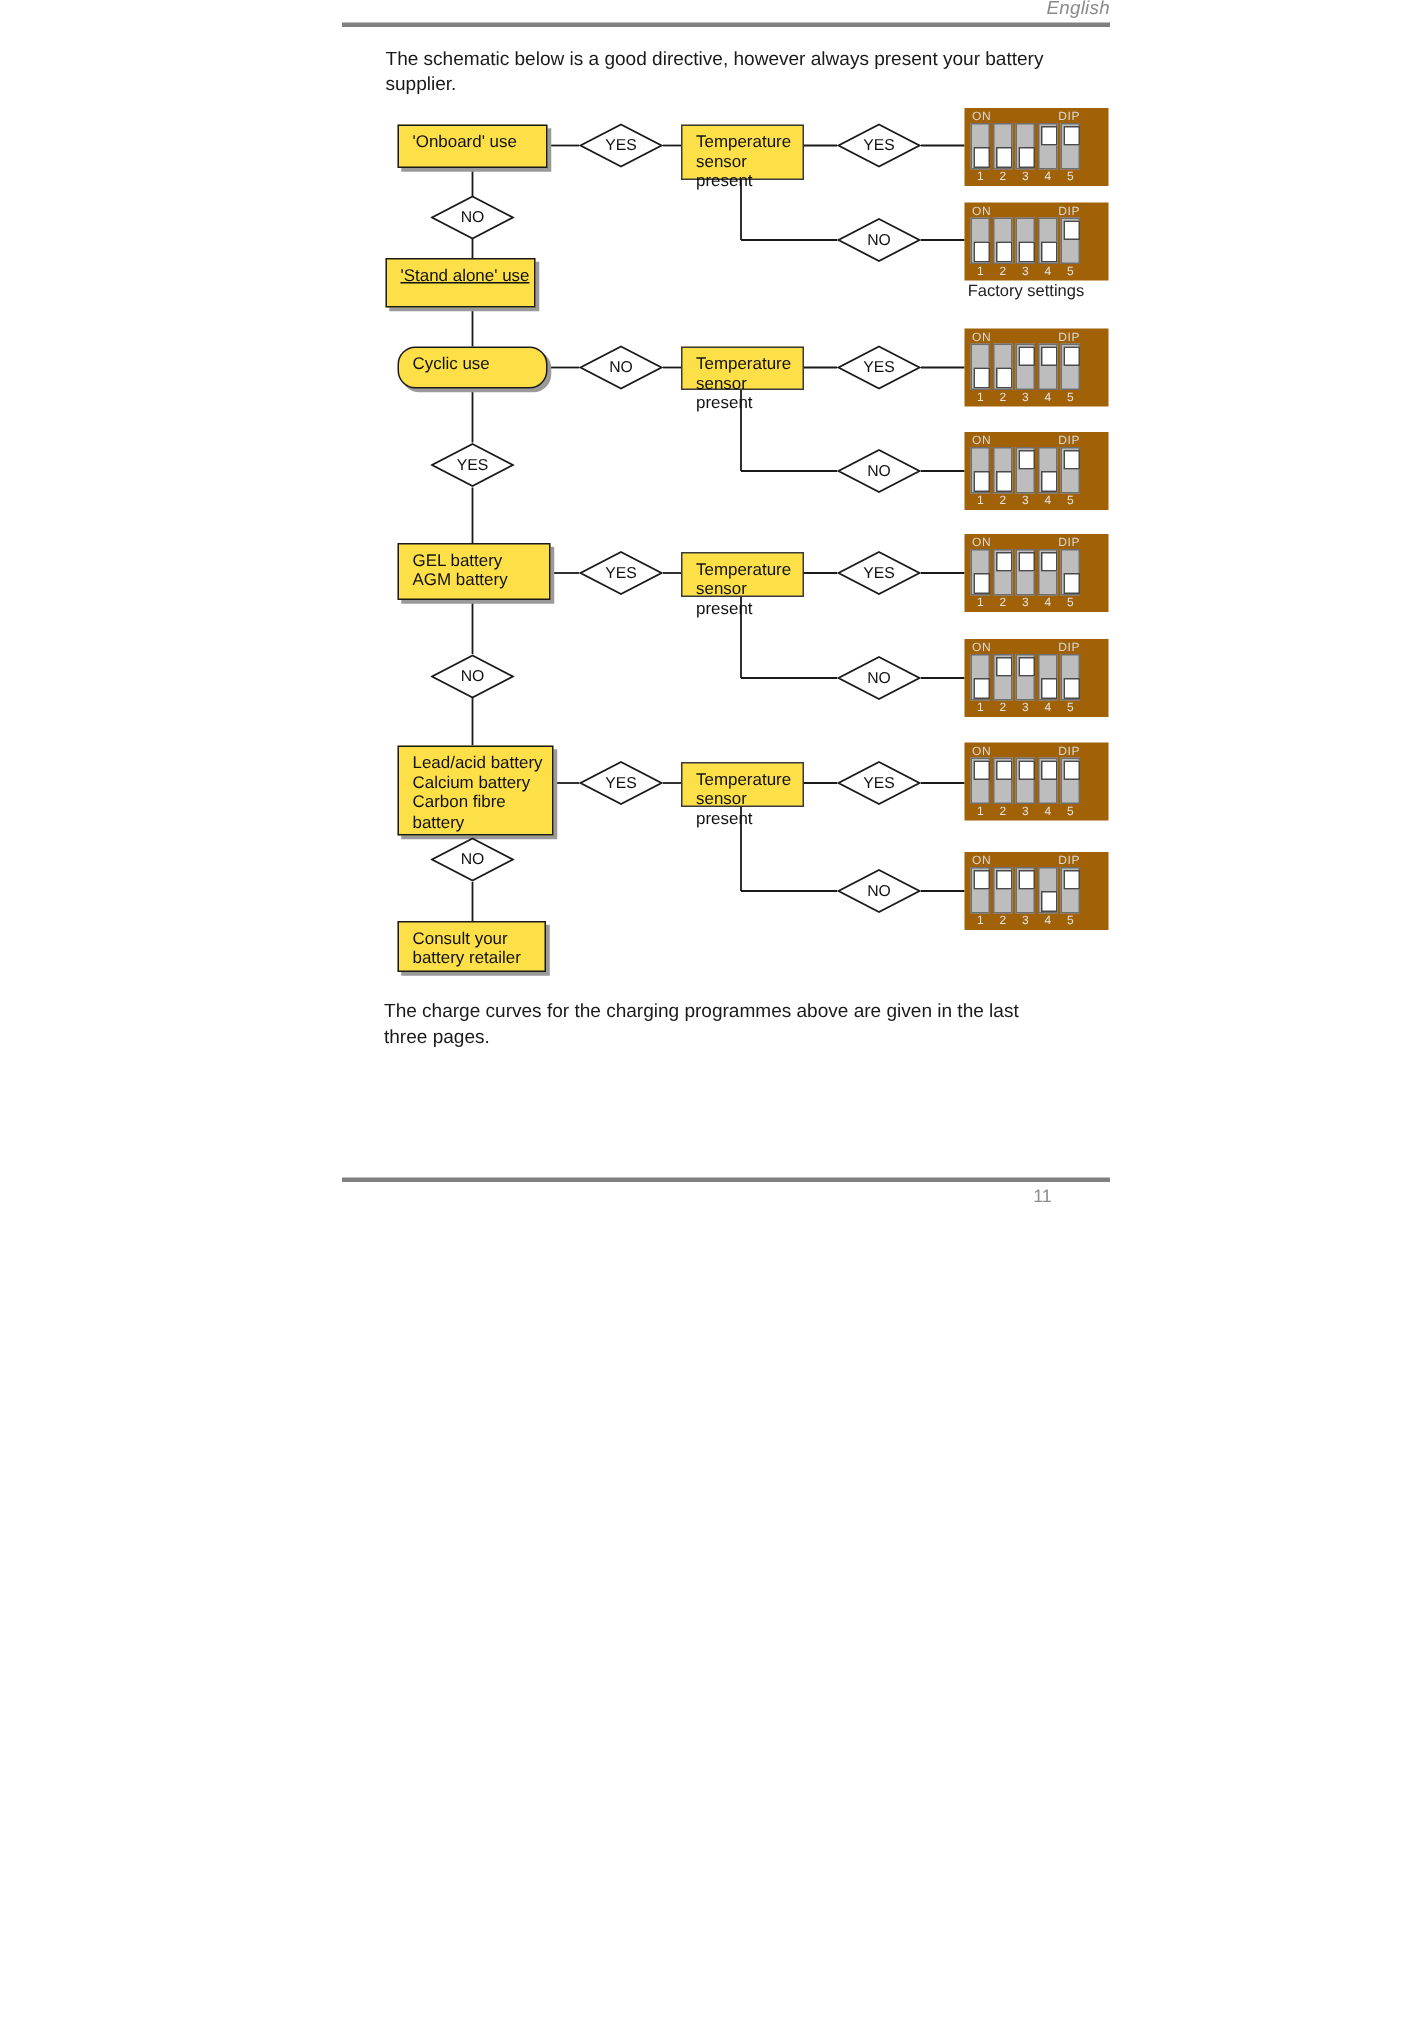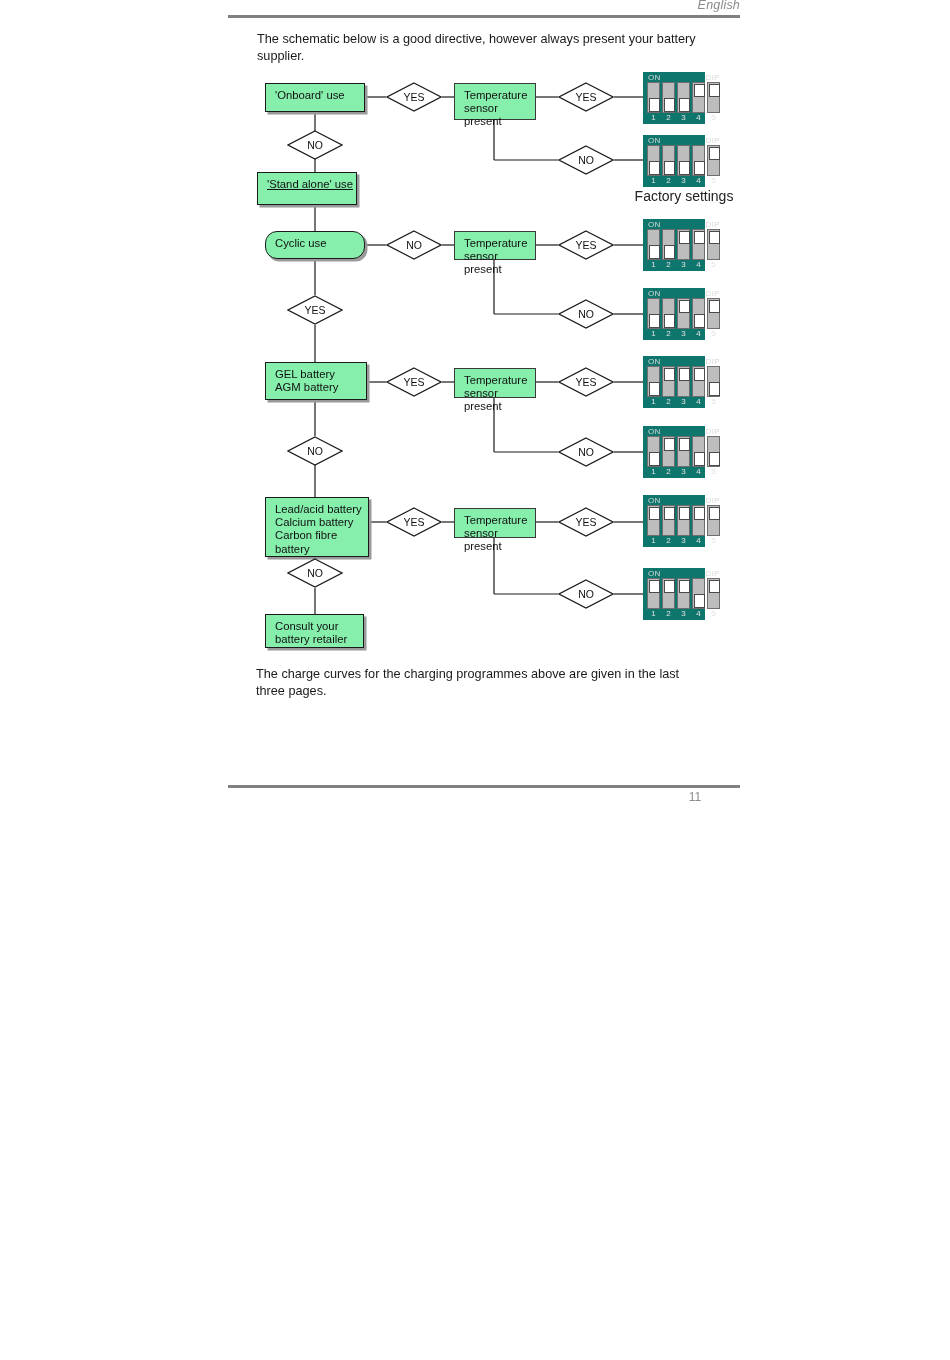--- a/index.html
+++ b/index.html
@@ -80,21 +80,21 @@
     position: absolute;
     left: 0; top: 0;
     width: 950px; height: 680px;
     pointer-events: none;
   }
 
   
   .node-box {
     position: absolute;
     box-sizing: border-box;
-    background: #86efac;
+    background: #fde047;
     border: 1.4px solid #1a1a1a;
     font-size: 11.3px;
     line-height: 13.2px;
     color: #111;
     padding: 5px 0 0 9px;
     white-space: pre-line;
   }
   .node-box.shadowed {
     box-shadow: 2.5px 2.5px 0 0 #9a9a9a;
   }
@@ -114,23 +114,23 @@
     display: flex;
     align-items: center;
     justify-content: center;
     font-size: 10.5px;
     color: #111;
   }
 
   
   .dip {
     position: absolute;
-    width: 62px;
+    width: 96px;
     height: 52px;
-    background: #0f766e;
+    background: #a16207;
     box-sizing: border-box;
     padding: 14px;
   }
   .dip .dip-cap {
     position: absolute;
     top: 1px;
     left: 0;
     width: 82px;
     height: 10px;
   }
@@ -185,21 +185,21 @@
   }
   .dip .numbers span {
     width: 13px;
     text-align: center;
     font-size: 8px;
     color: #e2e2e2;
     line-height: 10px;
   }
   .dip-caption {
     position: absolute;
-    font-size: 14px;
+    font-size: 11px;
     color: #222;
     text-align: center;
     width: 110px;
   }
 </style>
 </head>
 <body>
 
 <div id="header-lang">English</div>
 <div id="header-rule"></div>

